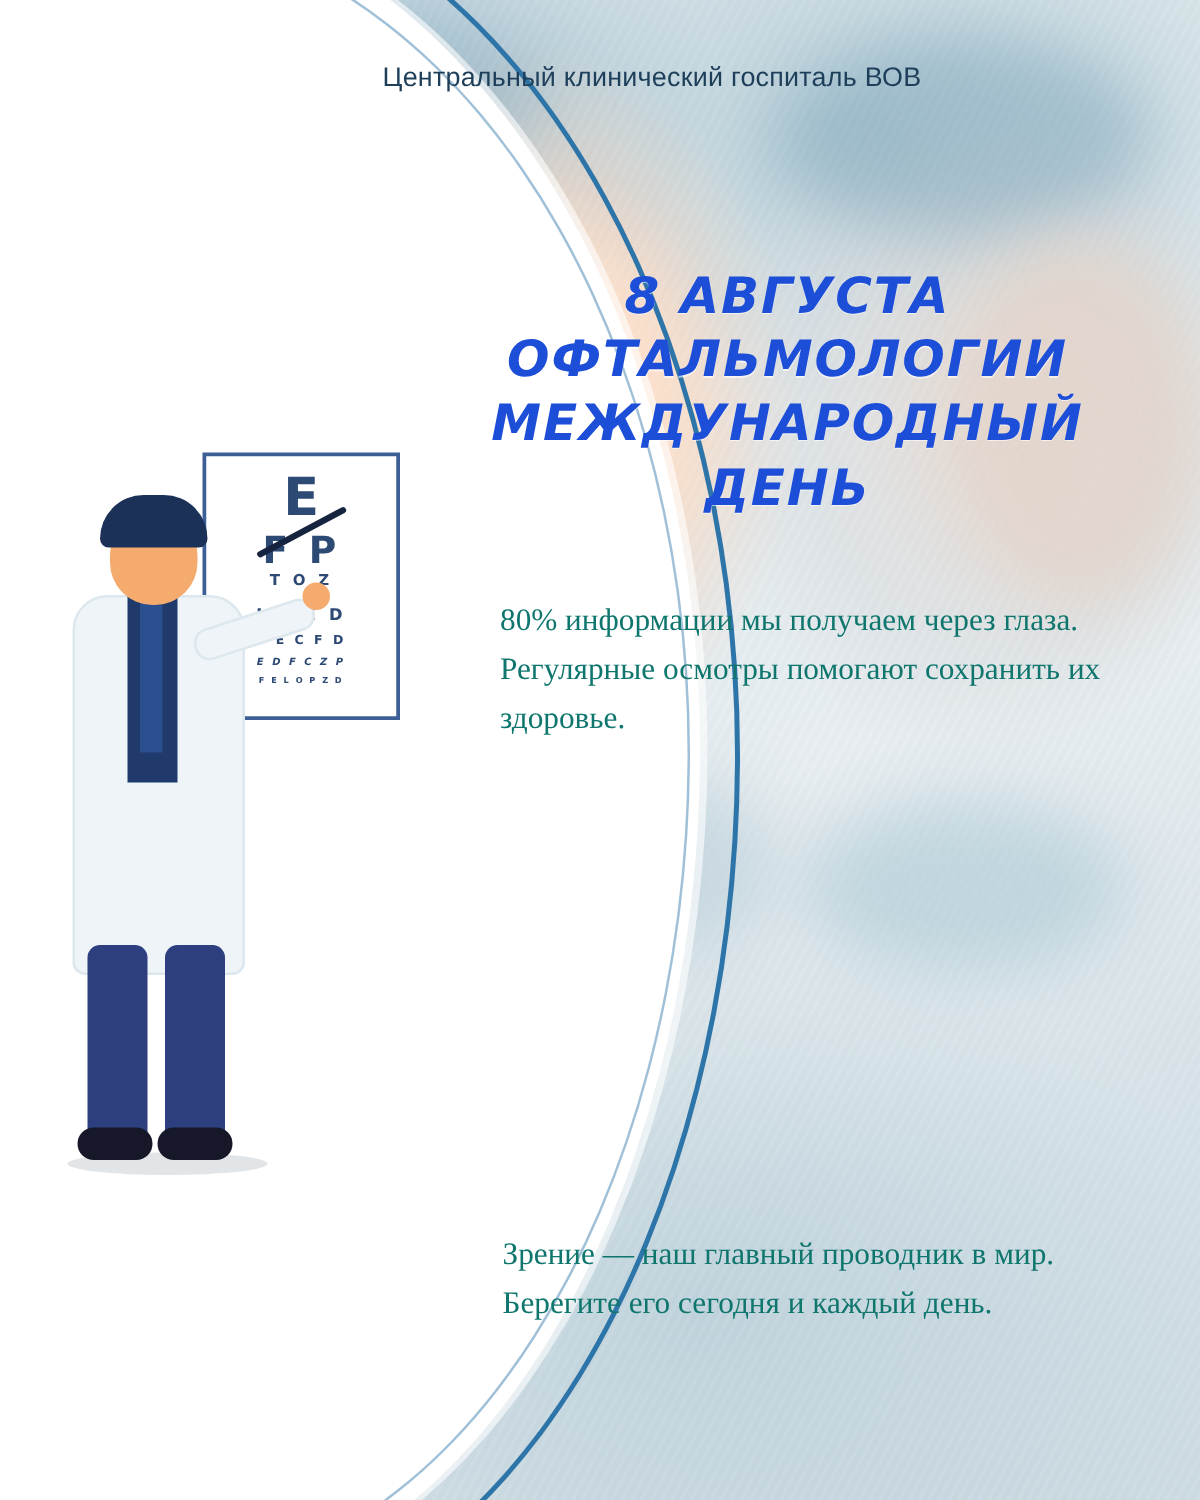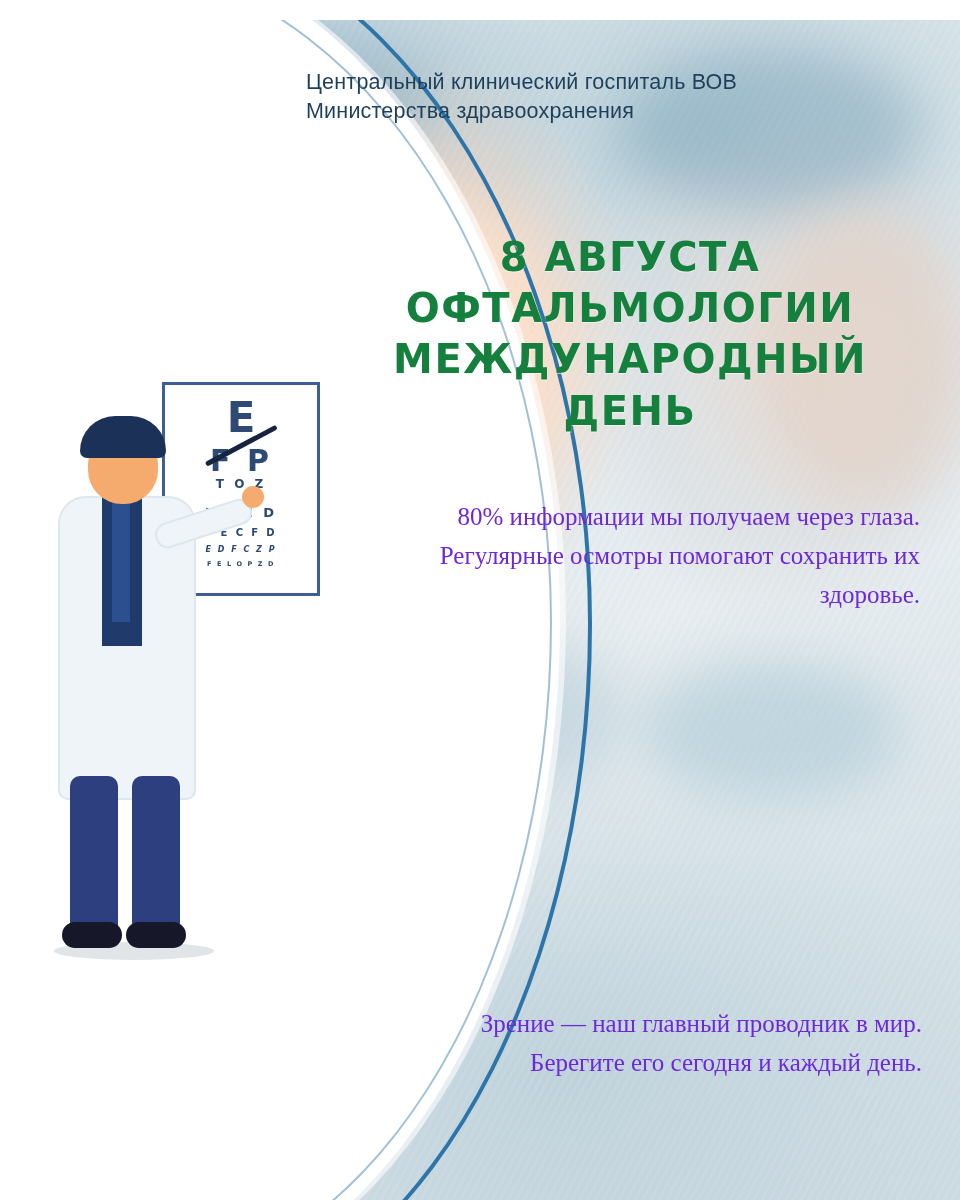--- a/index.html
+++ b/index.html
@@ -2,21 +2,21 @@
 <html lang="ru"><head>
 <meta charset="utf-8">
 <title>Международный день офтальмологии</title>
 <style>
   html,body{margin:0;padding:0;}
   body{
     width:960px;height:1200px;overflow:hidden;position:relative;
     font-family:"Liberation Sans", sans-serif;
     background:#ffffff;
   }
-  .poster{position:absolute;inset:0;overflow:hidden;background:#f3f7fa;margin-top:20px;}
+  .poster{position:absolute;inset:0;overflow:hidden;background:#f3f7fa;}
 
   
   .photo-bg{position:absolute;inset:0;
     background:
       radial-gradient(ellipse 340px 420px at 400px 330px, rgba(255,226,205,.95) 0%, rgba(247,213,190,.55) 45%, rgba(222,231,236,0) 72%),
       radial-gradient(ellipse 300px 380px at 790px 330px, rgba(232,221,214,.9) 0%, rgba(216,219,222,.5) 50%, rgba(216,219,222,0) 75%),
       radial-gradient(ellipse 520px 300px at 720px 120px, rgba(168,196,208,.75), rgba(200,214,221,0) 70%),
       radial-gradient(ellipse 400px 260px at 300px 90px, rgba(142,178,196,.65), rgba(200,214,221,0) 70%),
       radial-gradient(ellipse 600px 420px at 560px 1050px, rgba(175,200,211,.55), rgba(222,232,237,0) 72%),
       linear-gradient(160deg,#cfdde4 0%,#dfe9ed 28%,#e8eef1 55%,#d7e3e9 78%,#cddbe2 100%);
@@ -51,31 +51,31 @@
 
   
   .header{position:absolute;left:306px;top:48px;display:flex;gap:18px;align-items:flex-start;}
   .header-text{font-size:21.5px;line-height:1.33;color:#1e3f5a;letter-spacing:.2px;}
   .logo{width:82px;height:82px;position:relative;flex:0 0 82px;margin-top:2px;}
   .logo svg{display:block;}
 
   
   .headline{position:absolute;left:330px;top:212px;width:600px;text-align:center;}
   .headline .l{
-    font-family:"DejaVu Sans", sans-serif;font-weight:700;
-    color:#15803d;letter-spacing:1.5px;line-height:1.28;
+    font-family:"DejaVu Sans", sans-serif;font-weight:700;font-style:italic;
+    color:#1d4ed8;letter-spacing:1.5px;line-height:1.28;
     text-transform:uppercase;
     text-shadow:0 1px 0 rgba(255,255,255,.6);
   }
   .headline .l1{font-size:40px;}
   .headline .l2{font-size:40px;}
   .headline .l3{font-size:40px;}
 
   
-  .para{position:absolute;width:520px;text-align:right;color:#6d28d9;
+  .para{position:absolute;width:520px;text-align:left;color:#0f766e;
     font-family:"Liberation Serif", serif;font-size:25px;line-height:1.55;}
   .para-top{left:400px;top:478px;}
   .para-bottom{left:402px;top:985px;}
   .cards-clip{position:absolute;left:196px;top:676px;width:764px;height:276px;overflow:hidden;}
 
   
   .doctor{position:absolute;left:36px;top:356px;width:290px;height:610px;}
   .eyechart-board{position:absolute;left:126px;top:6px;width:152px;height:208px;background:#fff;border:3px solid #3e5f96;}
   .ec{position:absolute;left:0;right:0;text-align:center;color:#2d4a74;font-family:"DejaVu Sans", sans-serif;font-weight:700;}
   .ec1{top:8px;font-size:42px;}
@@ -116,21 +116,20 @@
 
   <div class="watermark">reamstime</div>
 
   <div class="swoosh"></div>
   <div class="swoosh-line2"></div>
   <div class="swoosh-line"></div>
 
   <div class="header">
     <div class="header-text">
       <div>Центральный клинический госпиталь ВОВ</div>
-      <div>Министерства здравоохранения</div>
     </div>
   </div>
 
   <div class="headline">
     <div class="l l1">8 АВГУСТА</div>
     <div class="l l3">ОФТАЛЬМОЛОГИИ</div>
     <div class="l l2">МЕЖДУНАРОДНЫЙ ДЕНЬ</div>
   </div>
 
   <div class="para para-top">80% информации мы получаем через глаза. Регулярные осмотры помогают сохранить их здоровье.</div>

